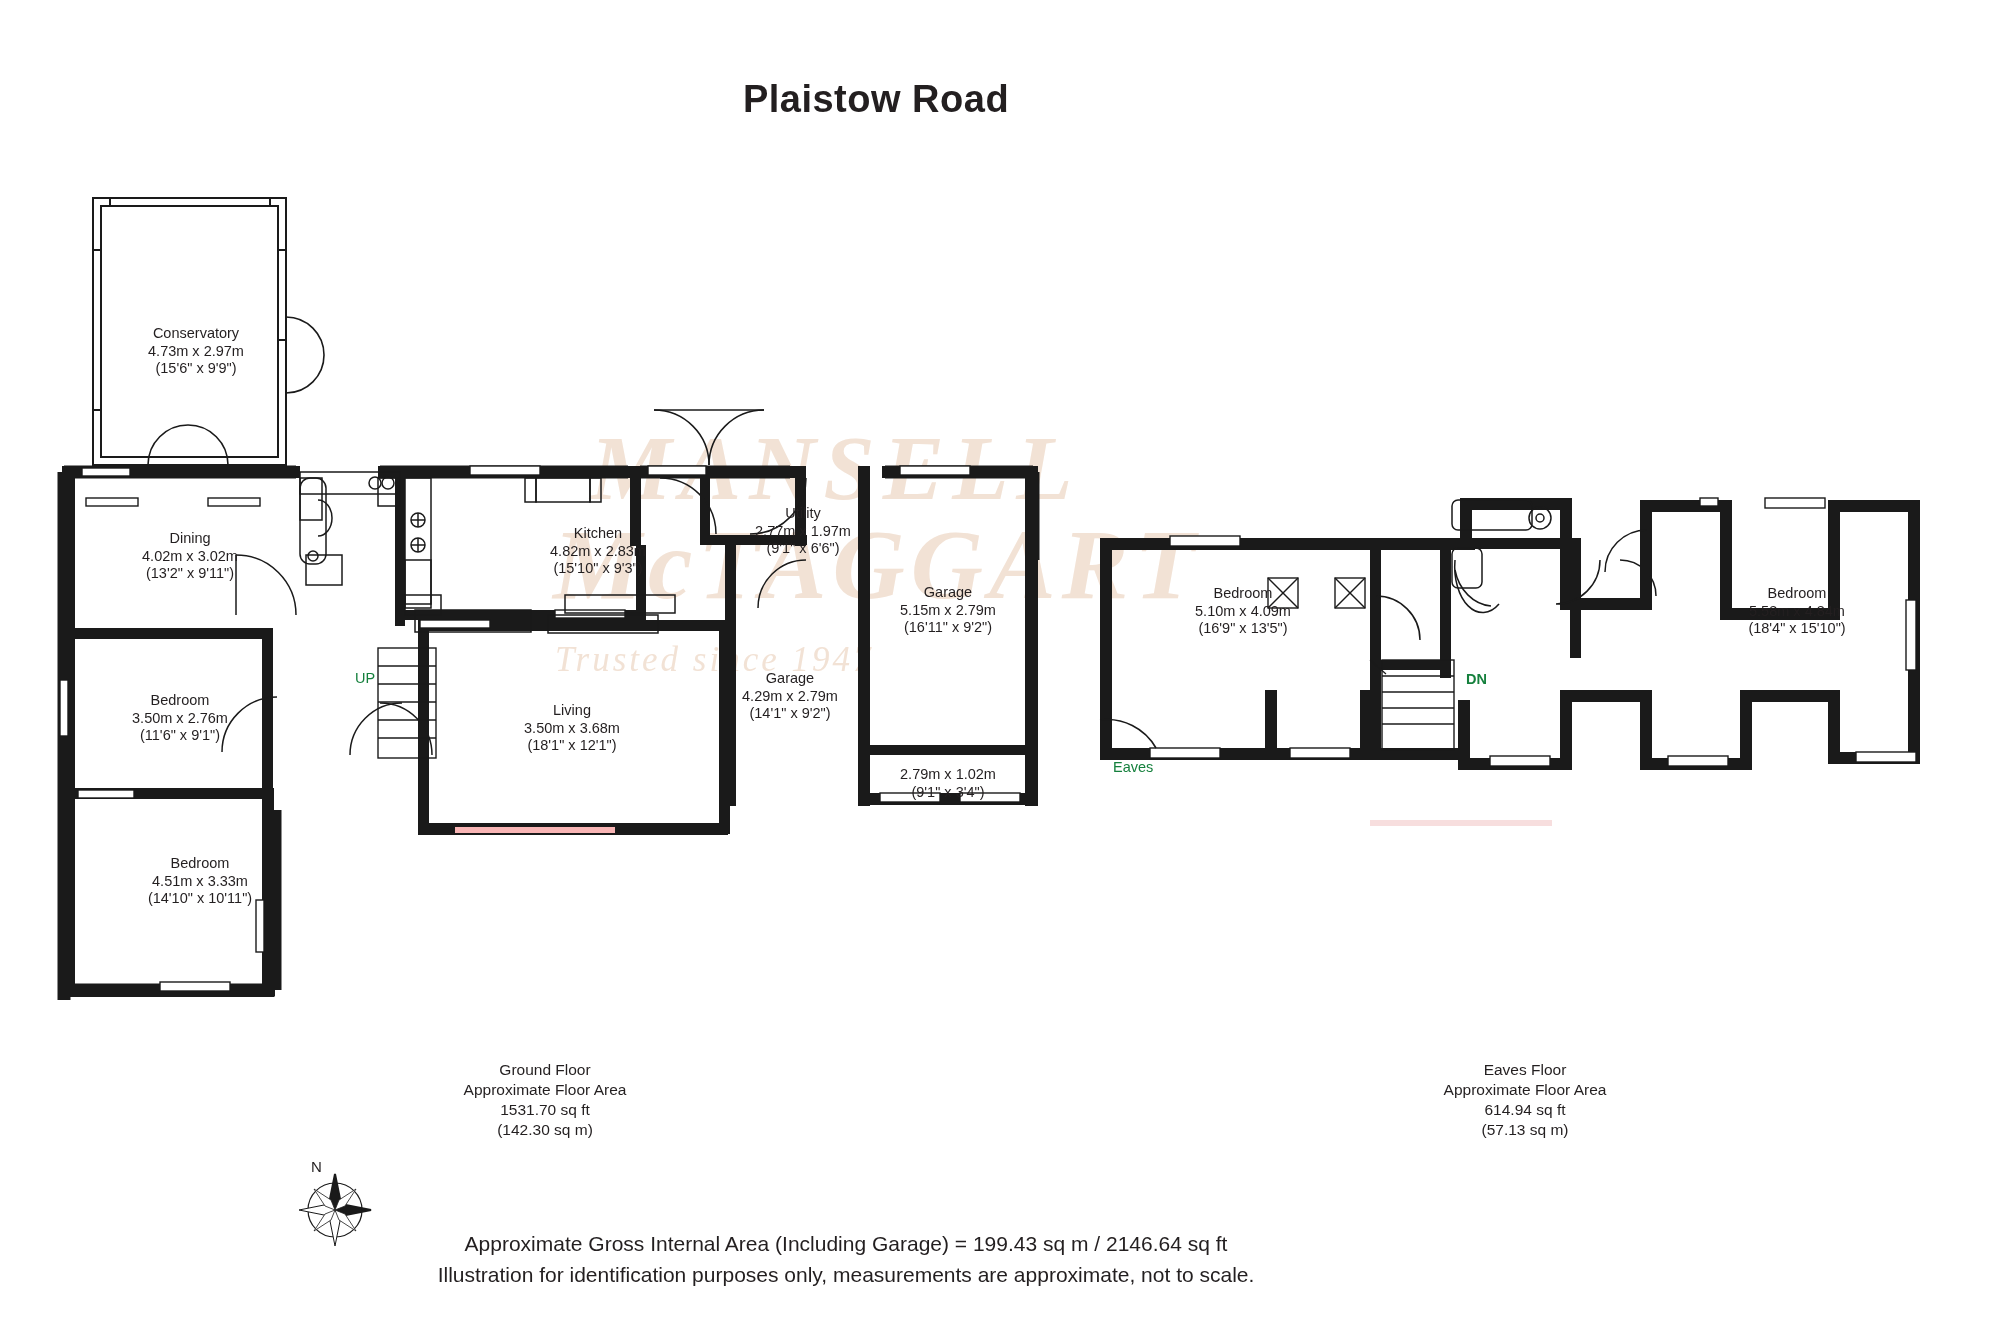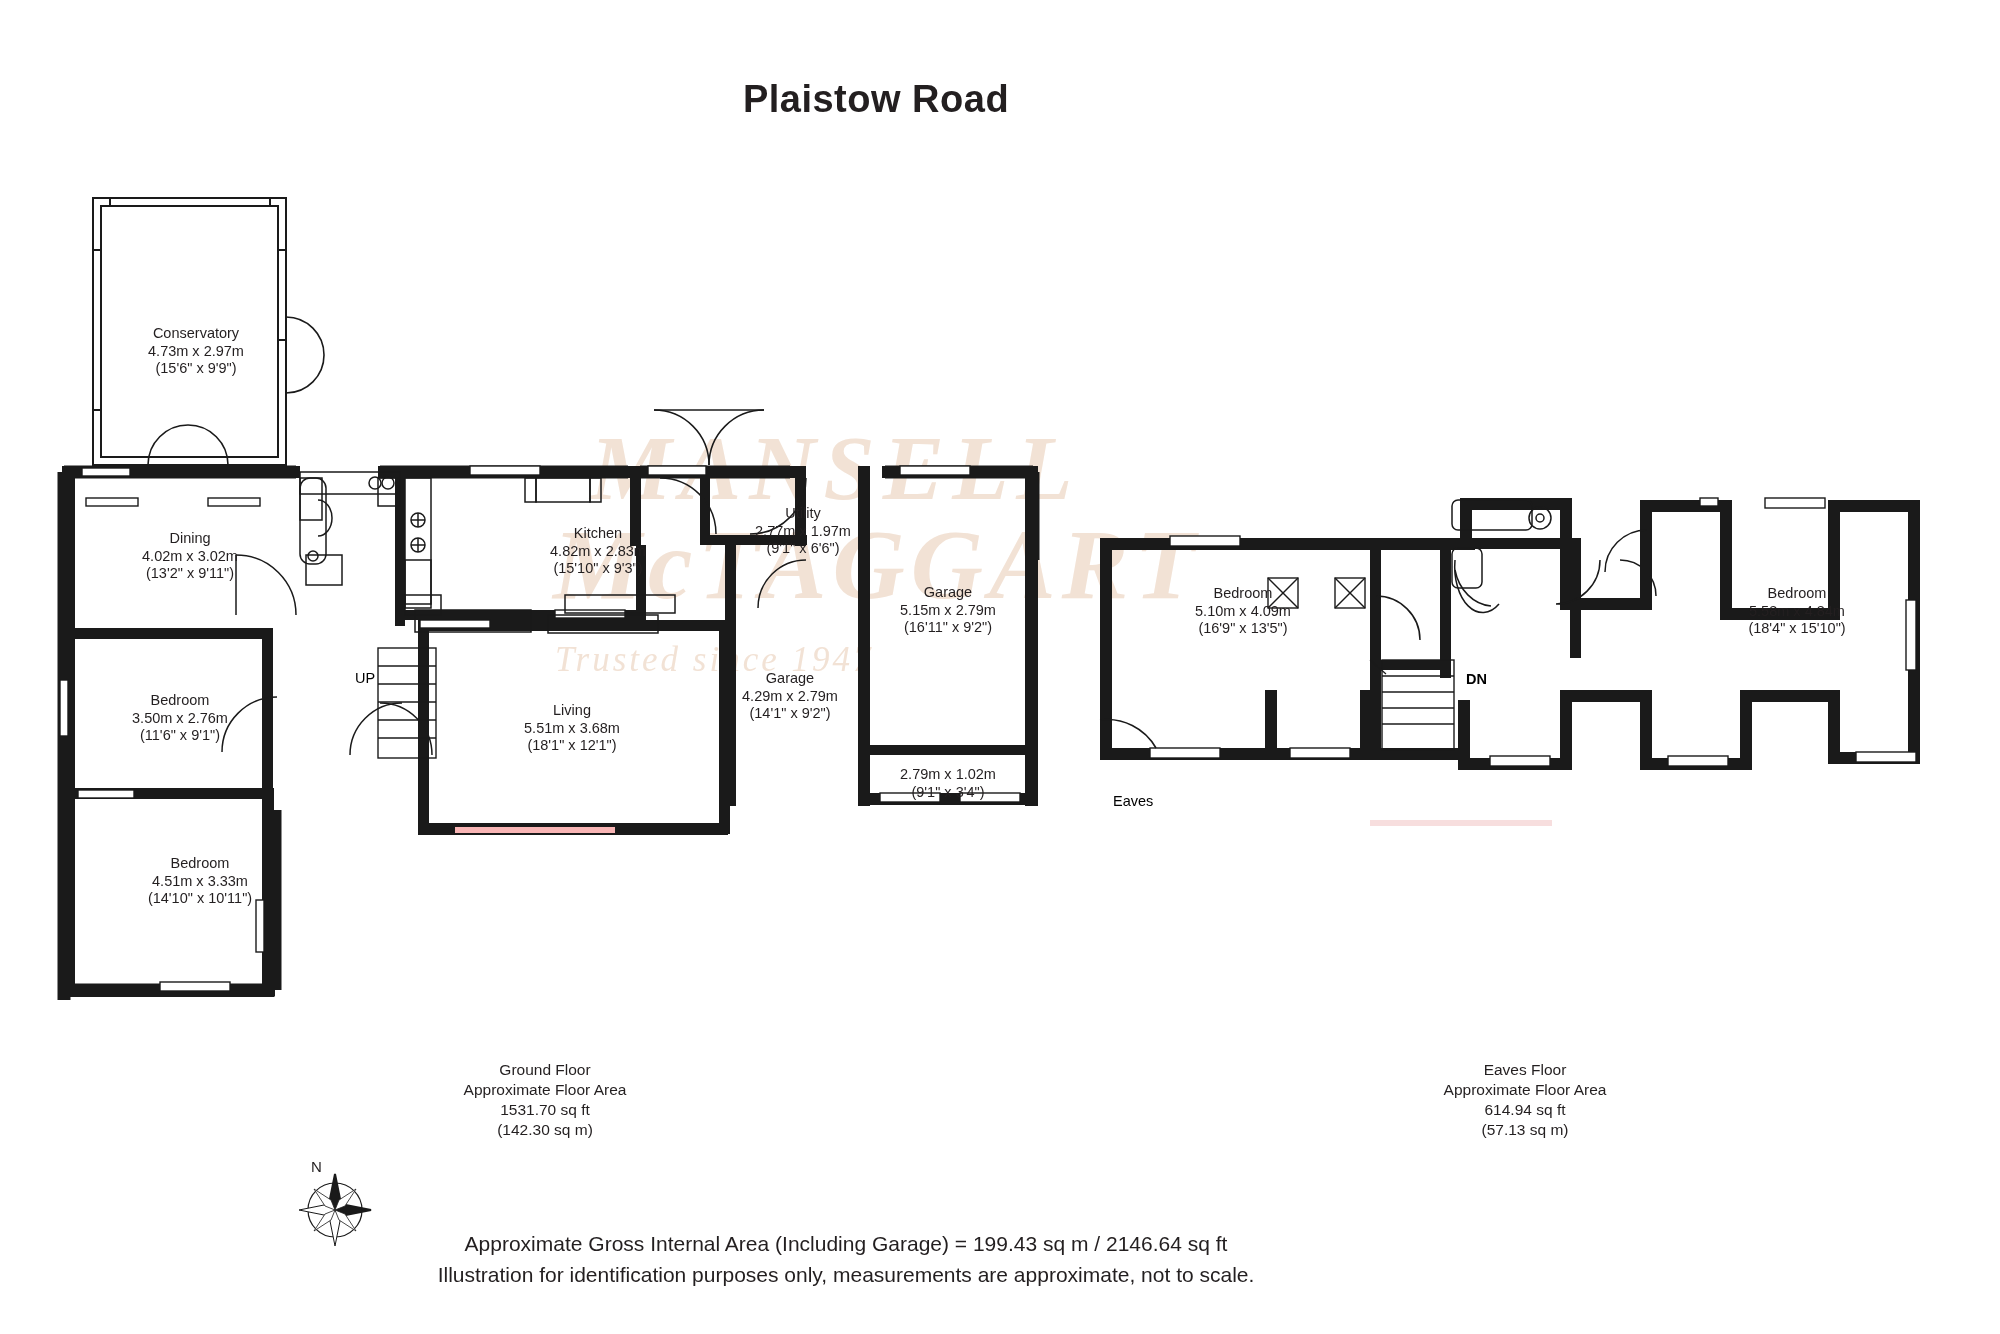--- a/index.html
+++ b/index.html
@@ -89,21 +89,21 @@
     transform: translateX(-50%);
   }
   .room-label .nm { display: block; }
   .room-label .m  { display: block; }
   .room-label .f  { display: block; }
 
   .plain-label {
     position: absolute;
     font-size: 14.5px;
     line-height: 17.5px;
-    color: #000000;
+    color: #15803d;
     white-space: nowrap;
   }
 
   
   .area-block {
     position: absolute;
     text-align: center;
     font-size: 15.5px;
     line-height: 20px;
     transform: translateX(-50%);
@@ -432,21 +432,21 @@
 </div>
 
 <div class="room-label" style="left:803px; top:505px;">
   <span class="nm">Utility</span>
   <span class="m">2.77m x 1.97m</span>
   <span class="f">(9'1" x 6'6")</span>
 </div>
 
 <div class="room-label" style="left:572px; top:702px;">
   <span class="nm">Living</span>
-  <span class="m">5.51m x 3.68m</span>
+  <span class="m">3.50m x 3.68m</span>
   <span class="f">(18'1" x 12'1")</span>
 </div>
 
 <div class="room-label" style="left:948px; top:584px;">
   <span class="nm">Garage</span>
   <span class="m">5.15m x 2.79m</span>
   <span class="f">(16'11" x 9'2")</span>
 </div>
 
 <div class="room-label" style="left:790px; top:670px;">
@@ -467,21 +467,21 @@
 </div>
 
 <div class="room-label" style="left:1797px; top:585px;">
   <span class="nm">Bedroom</span>
   <span class="m">5.58m x 4.84m</span>
   <span class="f">(18'4" x 15'10")</span>
 </div>
 
 <div class="plain-label" style="left:355px; top:670px;">UP</div>
 <div class="plain-label" style="left:1466px; top:671px;font-weight:bold;">DN</div>
-<div class="plain-label" style="left:1113px; top:759px;margin-top:34px;">Eaves</div>
+<div class="plain-label" style="left:1113px; top:759px;">Eaves</div>
 <div class="compass-label" style="left:311px; top:1158px;">N</div>
 
 <div class="area-block" style="left:545px; top:1060px;">
   <div>Ground Floor</div>
   <div>Approximate Floor Area</div>
   <div>1531.70 sq ft</div>
   <div>(142.30 sq m)</div>
 </div>
 
 <div class="area-block" style="left:1525px; top:1060px;">

